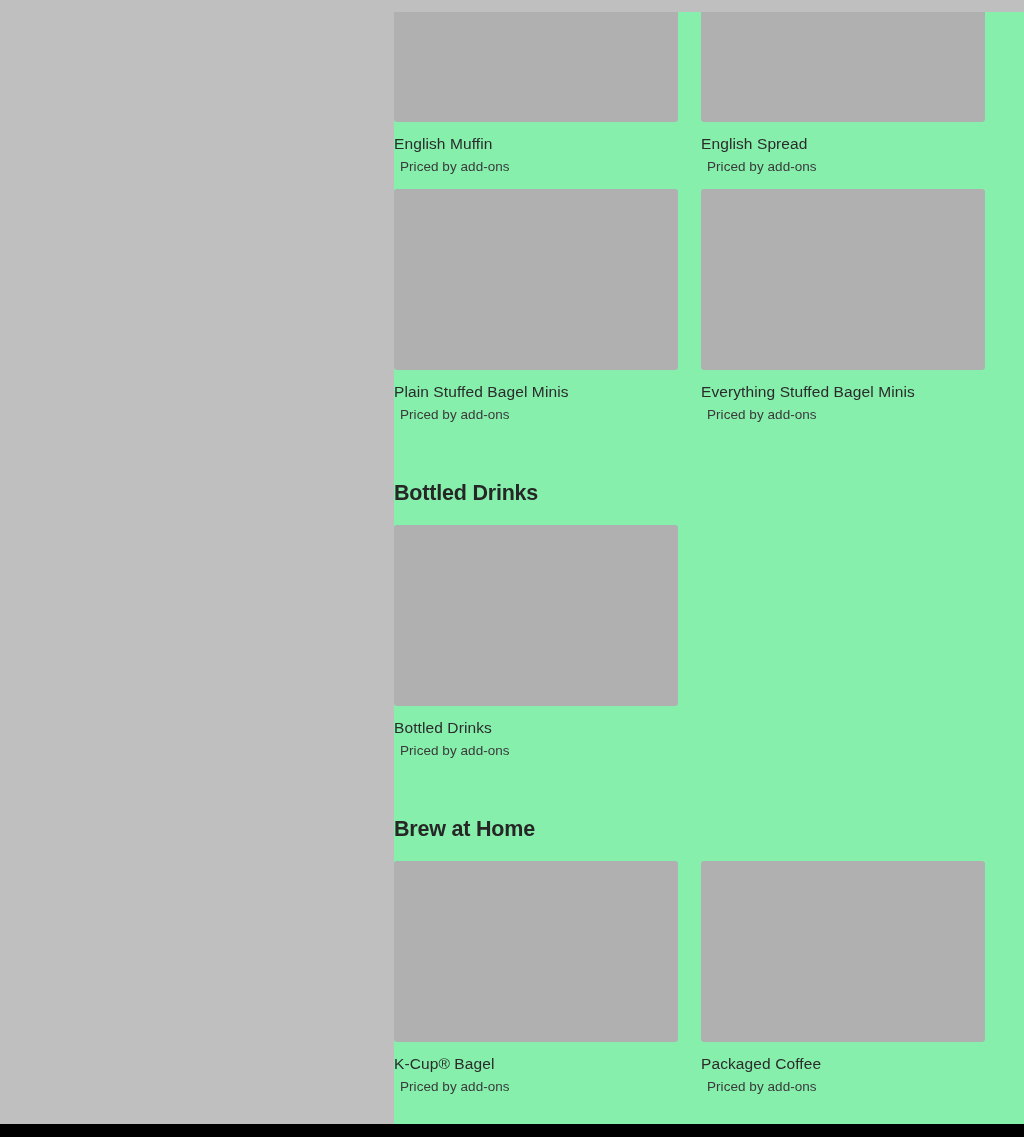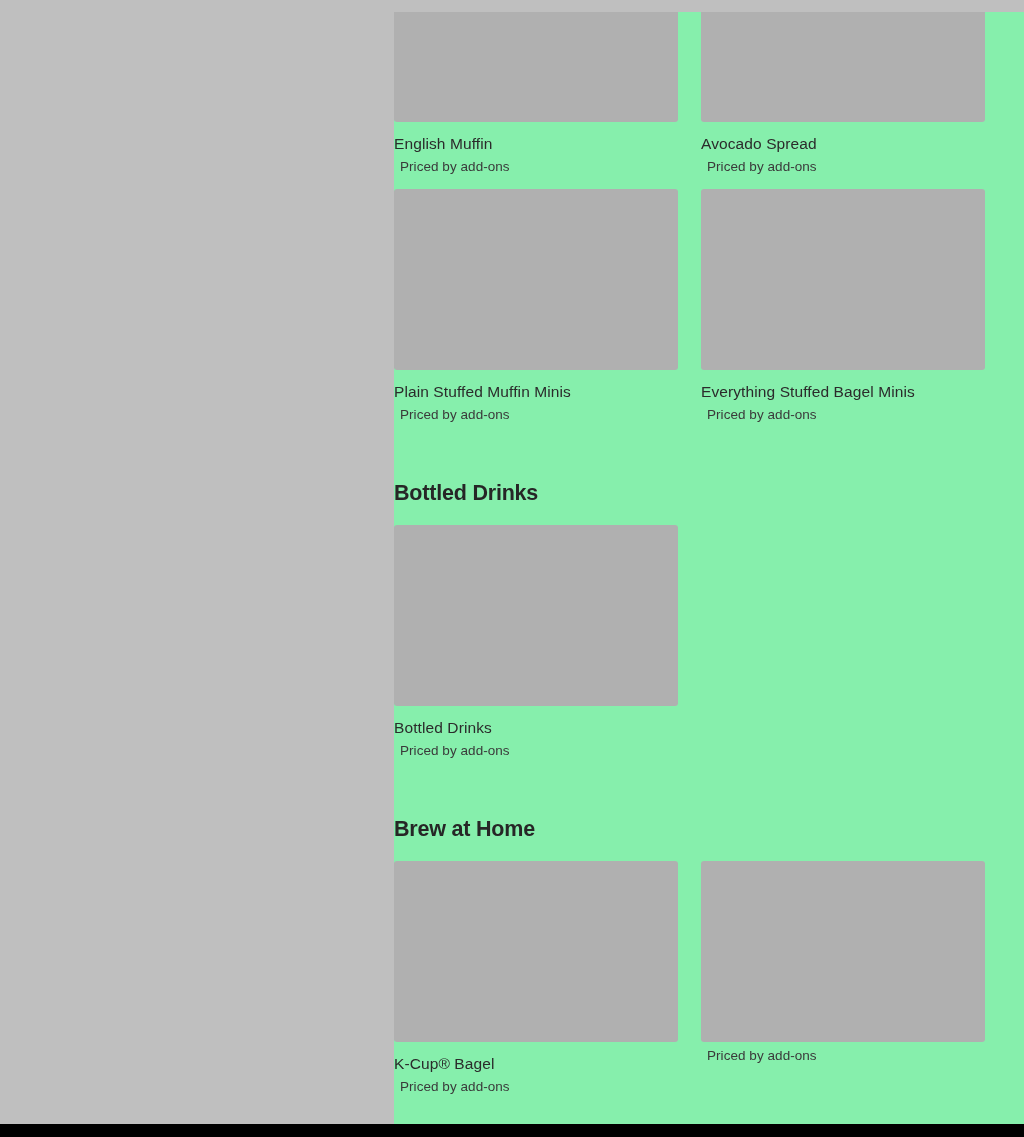--- a/index.html
+++ b/index.html
@@ -133,29 +133,29 @@
       <div class="grid row-clipped">
 
         <div class="card">
           <div class="card-thumb"></div>
           <p class="card-title">English Muffin</p>
           <p class="card-sub">Priced by add-ons</p>
         </div>
 
         <div class="card">
           <div class="card-thumb"></div>
-          <p class="card-title">Avocado Spread</p>
+          <p class="card-title">English Spread</p>
           <p class="card-sub">Priced by add-ons</p>
         </div>
       </div>
 
       <div class="grid">
         <div class="card">
           <div class="card-thumb"></div>
-          <p class="card-title">Plain Stuffed Muffin Minis</p>
+          <p class="card-title">Plain Stuffed Bagel Minis</p>
           <p class="card-sub">Priced by add-ons</p>
         </div>
 
         <div class="card">
           <div class="card-thumb"></div>
           <p class="card-title">Everything Stuffed Bagel Minis</p>
           <p class="card-sub">Priced by add-ons</p>
         </div>
       </div>
     </div>
@@ -181,20 +181,21 @@
 
       <div class="grid">
         <div class="card">
           <div class="card-thumb"></div>
           <p class="card-title">K-Cup® Bagel</p>
           <p class="card-sub">Priced by add-ons</p>
         </div>
 
         <div class="card">
           <div class="card-thumb"></div>
+          <p class="card-title">Packaged Coffee</p>
           <p class="card-sub">Priced by add-ons</p>
         </div>
       </div>
     </div>
 
   </div>
 </div>
 
 <div class="bottom-bar"></div>
 

